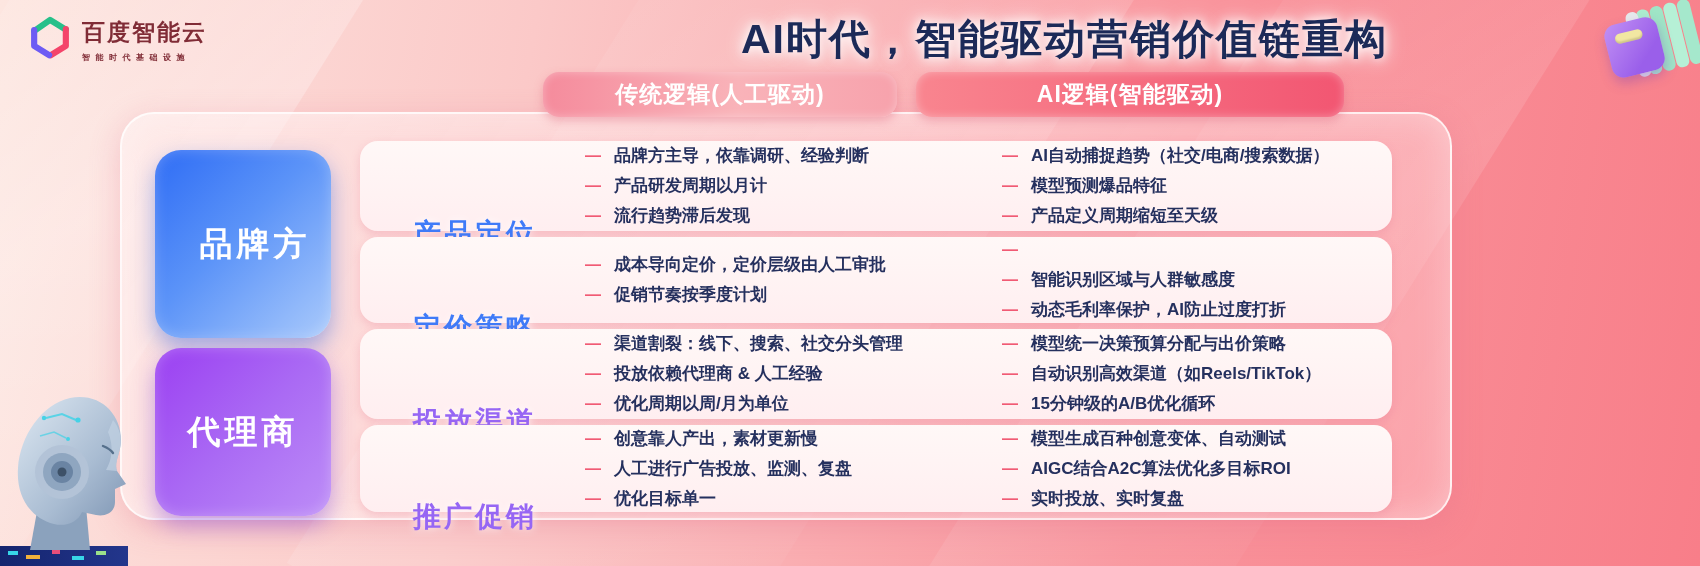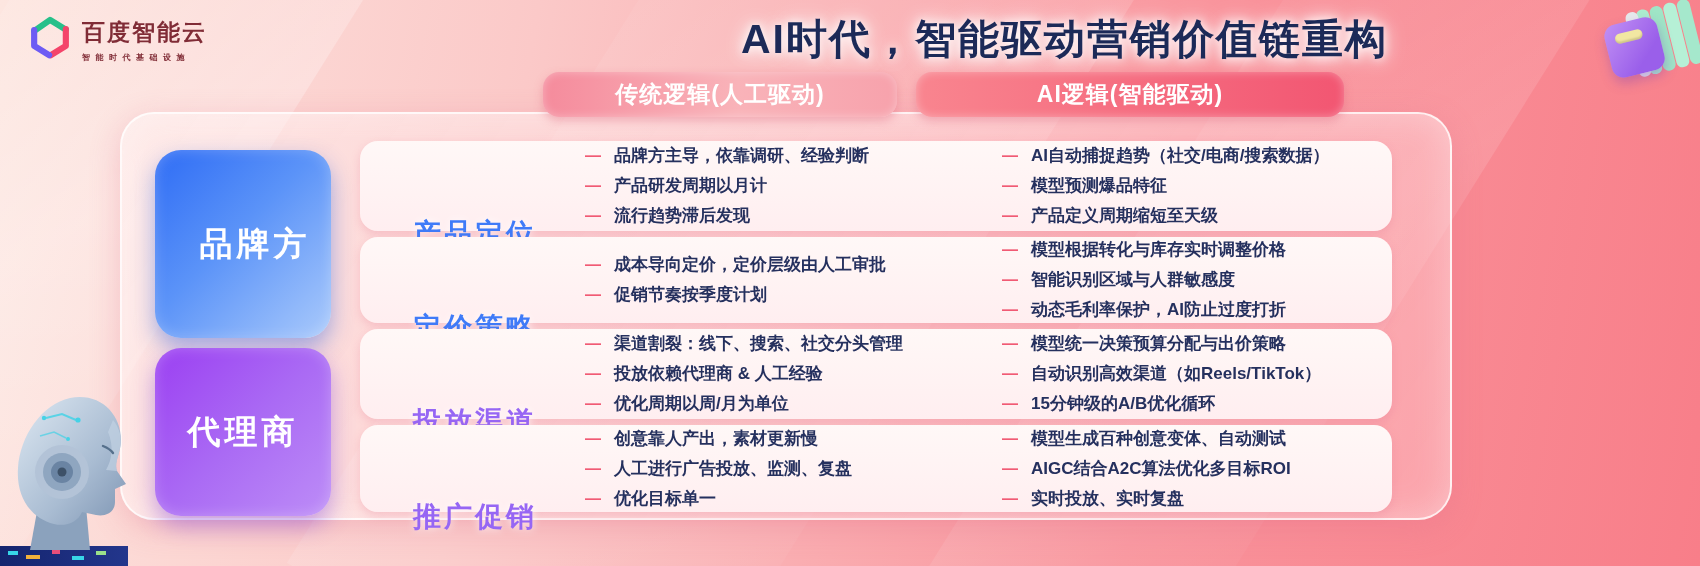--- a/index.html
+++ b/index.html
@@ -162,21 +162,20 @@
         <span>成本导向定价，定价层级由人工审批</span>
       </li>
     <li>
         <span class="dash">—</span>
         <span>促销节奏按季度计划</span>
       </li>
   </ul>
   <ul class="bullets bullets-ai">
     <li>
         <span class="dash">—</span>
-        <span>模型根据转化与库存实时调整价格</span>
       </li>
     <li>
         <span class="dash">—</span>
         <span>智能识别区域与人群敏感度</span>
       </li>
     <li>
         <span class="dash">—</span>
         <span>动态毛利率保护，AI防止过度打折</span>
       </li>
   </ul>

